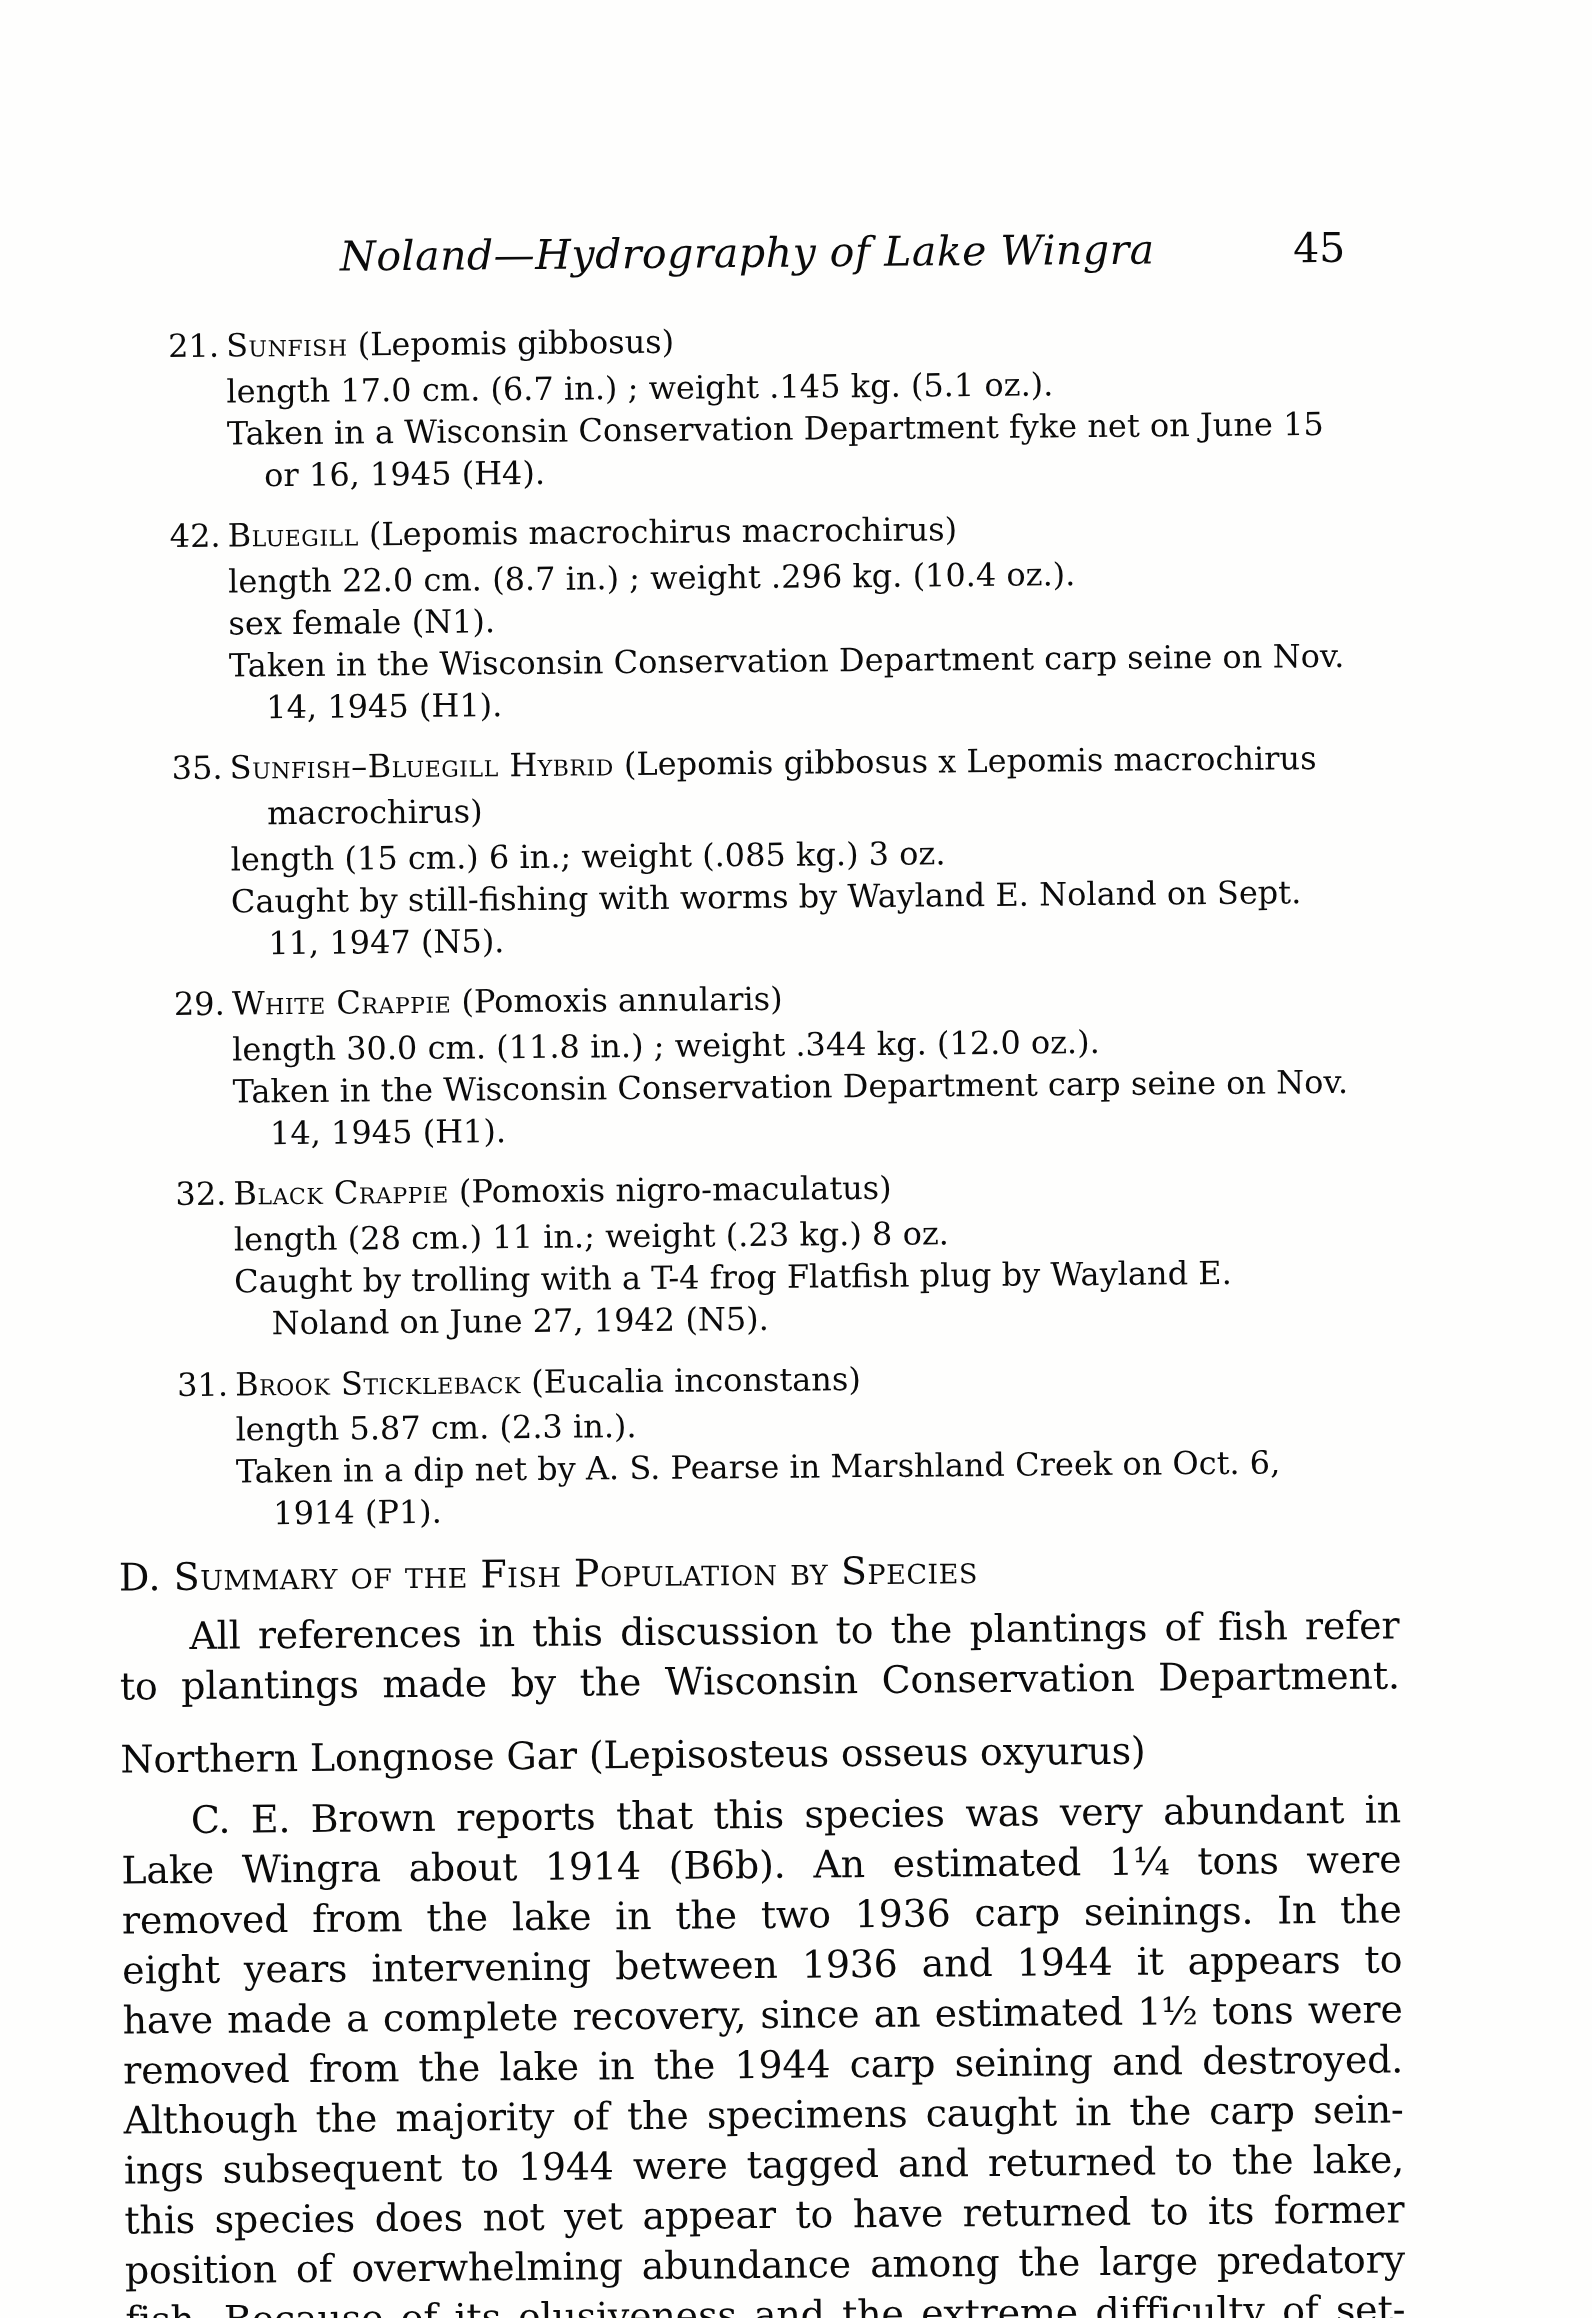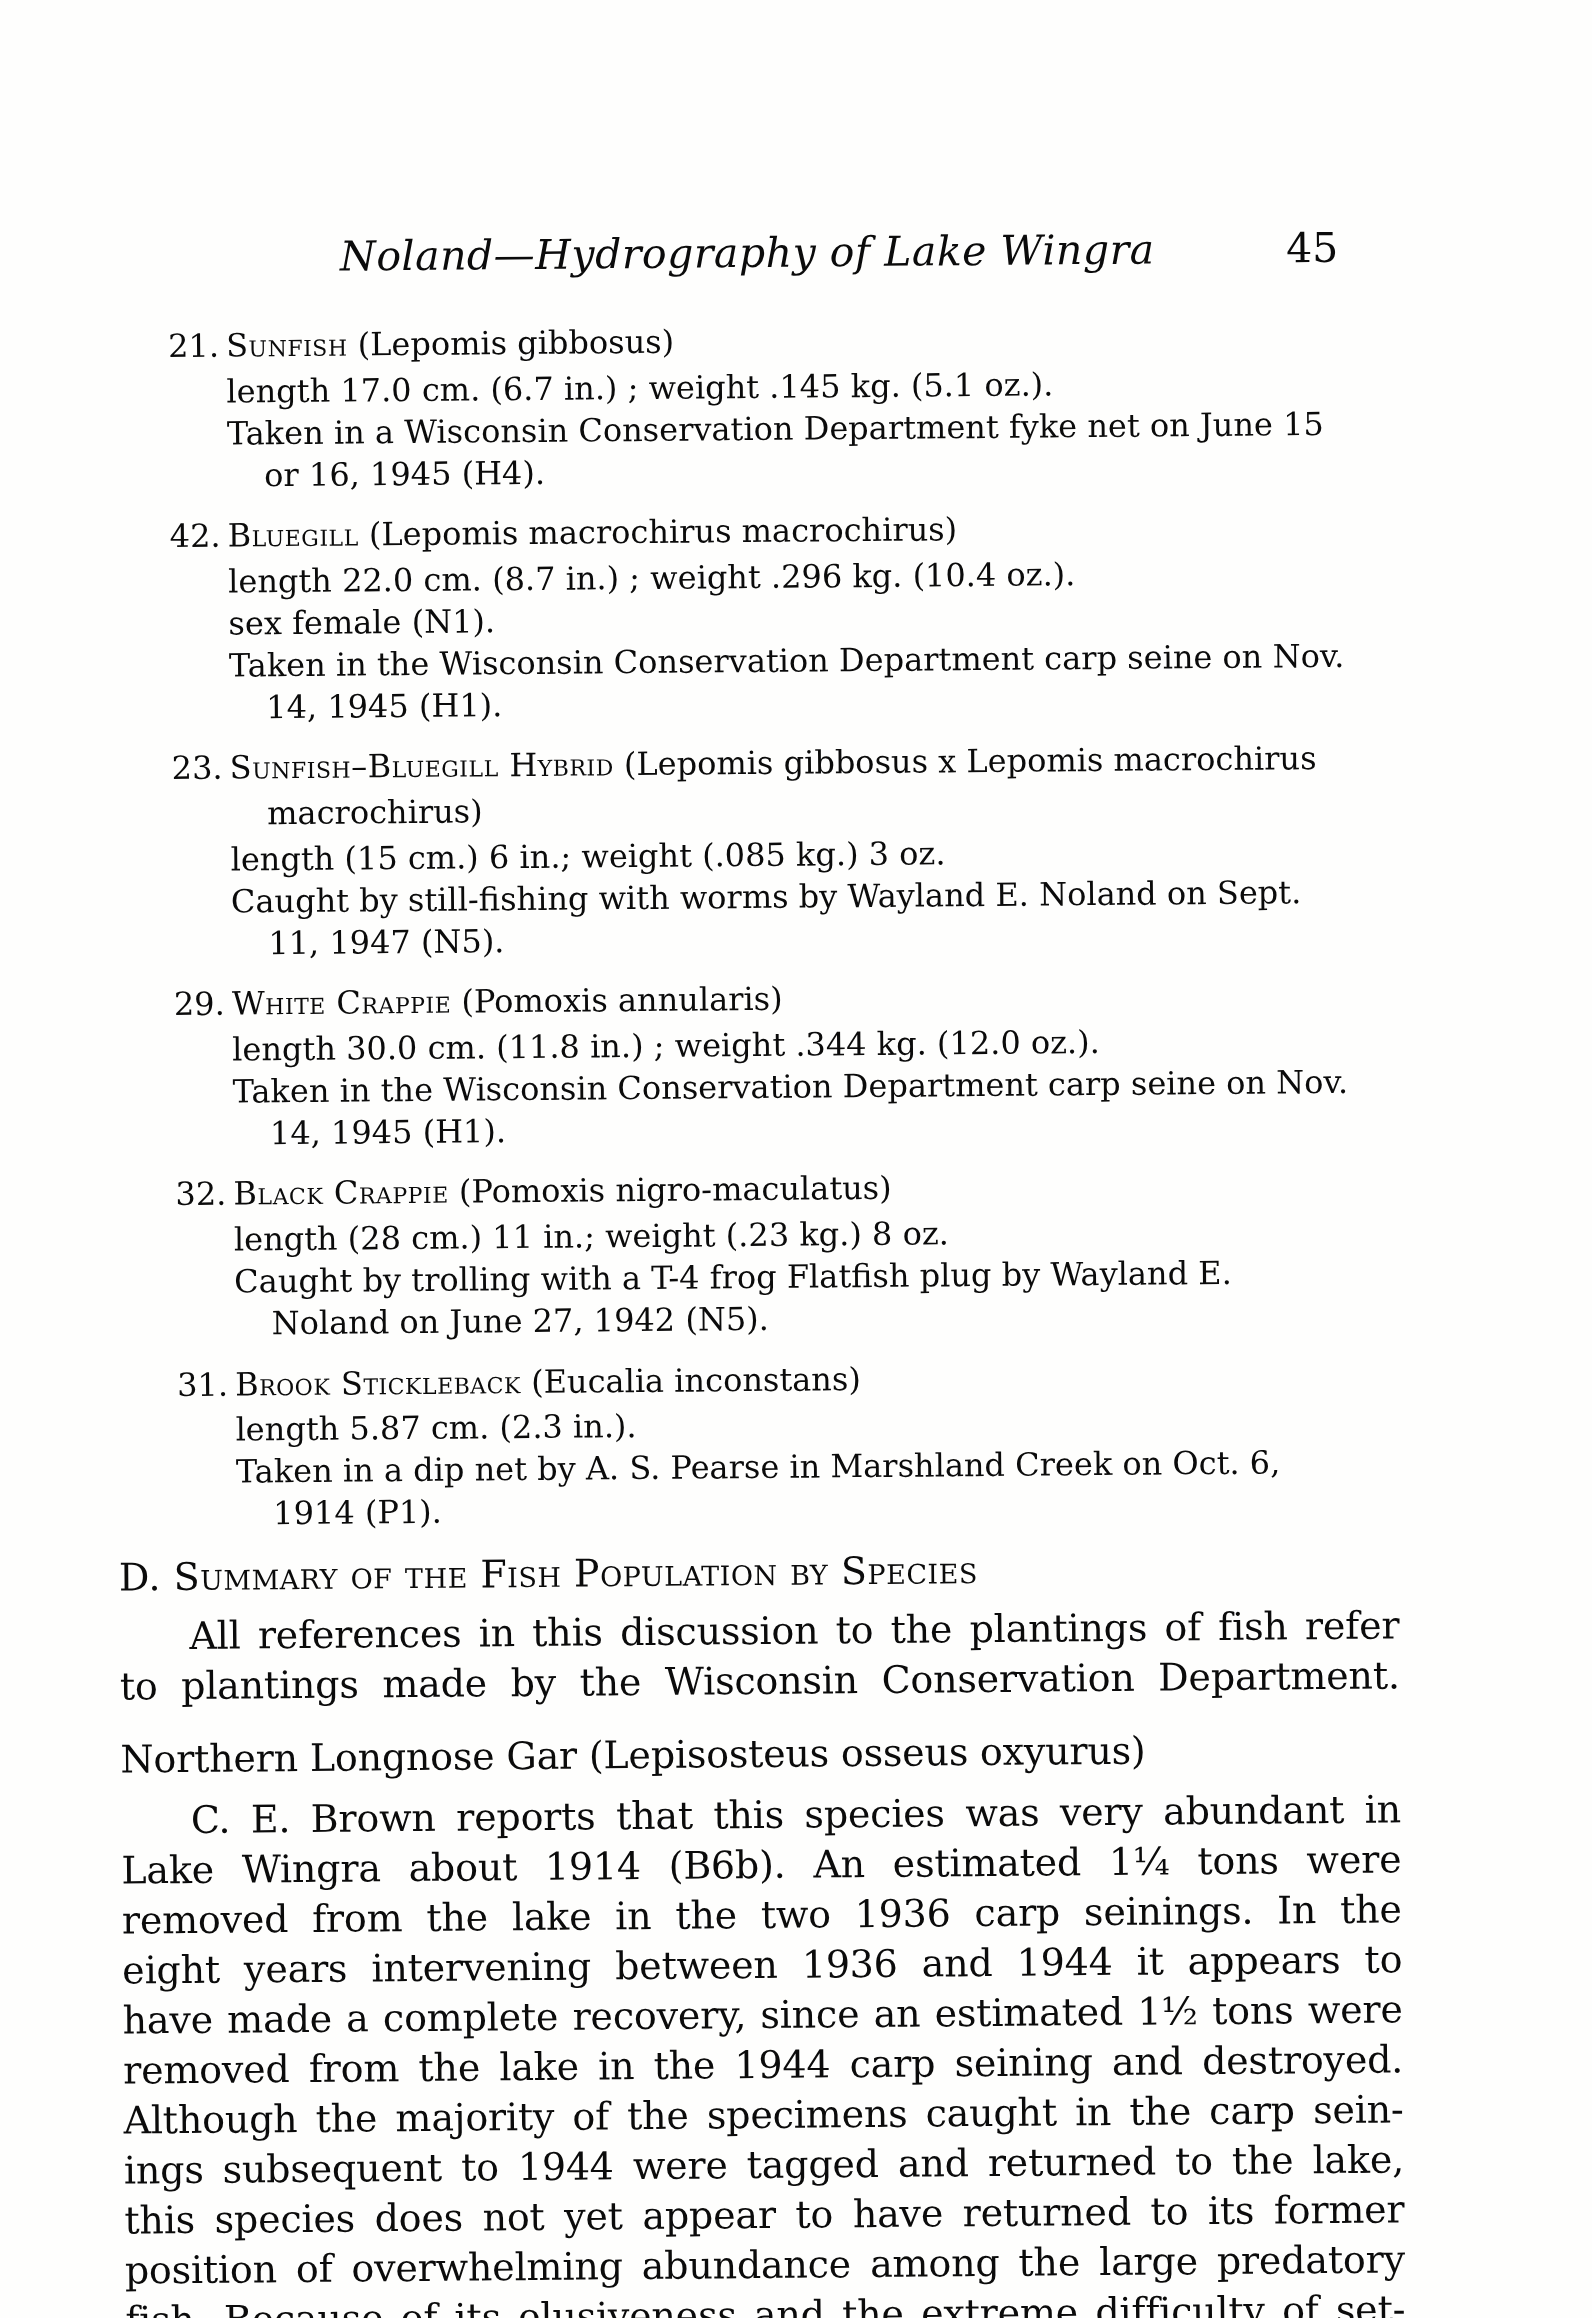--- a/index.html
+++ b/index.html
@@ -28,21 +28,21 @@
   .runhead {
     position: relative;
     margin-top: 230px;
     font-size: 41px;
     line-height: 46px;
     text-align: center;
   }
   .runhead .title { font-style: italic; letter-spacing: 0.5px; }
   .runhead .pagenum {
     position: absolute;
-    right: 49px;
+    right: 42px;
     top: 0;
     font-style: normal;
   }
   
   .fish-list { margin-top: 44px; font-size: 32px; line-height: 42px; }
   .entry { position: relative; margin-left: 118px; margin-bottom: 18.5px; }
   .e-num { position: absolute; left: -58px; top: 0; text-align: right; }
   .e-head { margin-bottom: 3.7px; }
   .sc { font-variant: small-caps; letter-spacing: 0.5px; }
   .e-line { }
@@ -96,21 +96,21 @@
           <span class="e-num">42.</span><span class="sc">Bluegill</span><span> (Lepomis macrochirus macrochirus)</span>
         </div>
         <div class="e-line">length 22.0 cm. (8.7 in.) ; weight .296 kg. (10.4 oz.).</div>
         <div class="e-line">sex female (N1).</div>
         <div class="e-line">Taken in the Wisconsin Conservation Department carp seine on Nov.</div>
         <div class="e-line cont">14, 1945 (H1).</div>
       </div>
 
       <div class="entry">
         <div class="e-head">
-          <span class="e-num">23.</span><span class="sc">Sunfish–Bluegill Hybrid</span><span> (Lepomis gibbosus x Lepomis macrochirus</span>
+          <span class="e-num">35.</span><span class="sc">Sunfish–Bluegill Hybrid</span><span> (Lepomis gibbosus x Lepomis macrochirus</span>
         </div>
         <div class="e-line cont" style="margin-bottom:3.7px;">macrochirus)</div>
         <div class="e-line">length (15 cm.) 6 in.; weight (.085 kg.) 3 oz.</div>
         <div class="e-line">Caught by still-fishing with worms by Wayland E. Noland on Sept.</div>
         <div class="e-line cont">11, 1947 (N5).</div>
       </div>
 
       <div class="entry">
         <div class="e-head">
           <span class="e-num">29.</span><span class="sc">White Crappie</span><span> (Pomoxis annularis)</span>

